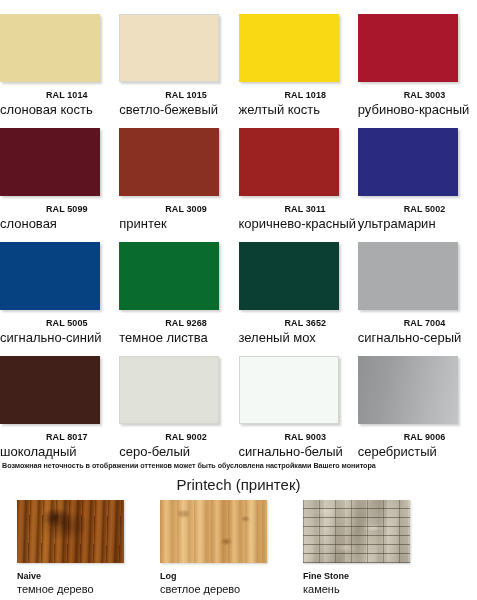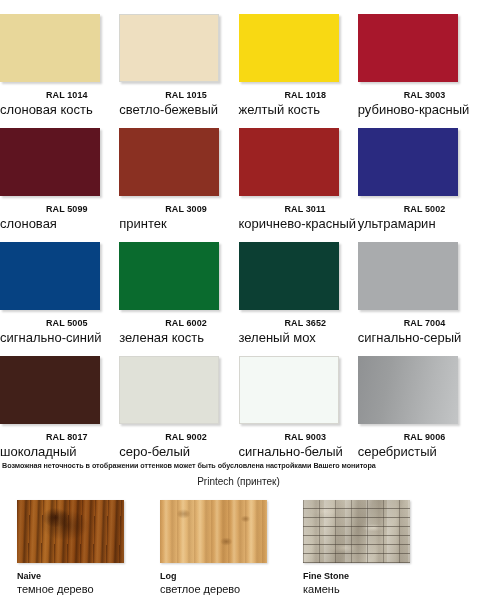--- a/index.html
+++ b/index.html
@@ -58,21 +58,21 @@
     letter-spacing: -0.05px;
     white-space: nowrap;
   }
 
   
   .printech-title {
     position: absolute;
     left: 0; top: 476px;
     width: 477px;
     text-align: center;
-    font-size: 10px;
+    font-size: 15px;
     color: #1a1a1a;
   }
   .tex-grid {
     position: absolute;
     left: 1px; top: 500px;
     width: 477px;
     display: grid;
     grid-template-columns: repeat(3, 143px);
     padding-left: 16px;
   }
@@ -188,22 +188,22 @@
       <div class="ral-name">ультрамарин</div>
     </div>
 
     <div class="ral-cell">
       <div class="swatch" style="background: rgb(6, 66, 130);"></div>
       <div class="ral-code">RAL 5005</div>
       <div class="ral-name">сигнально-синий</div>
     </div>
     <div class="ral-cell">
       <div class="swatch" style="background: rgb(10, 107, 46);"></div>
-      <div class="ral-code">RAL 6002</div>
-      <div class="ral-name">зеленая кость</div>
+      <div class="ral-code">RAL 9268</div>
+      <div class="ral-name">темное листва</div>
     </div>
     <div class="ral-cell">
       <div class="swatch" style="background: rgb(12, 63, 51);"></div>
       <div class="ral-code">RAL 3652</div>
       <div class="ral-name">зеленый мох</div>
     </div>
     <div class="ral-cell">
       <div class="swatch" style="background: rgb(169, 171, 173);"></div>
       <div class="ral-code">RAL 7004</div>
       <div class="ral-name">сигнально-серый</div>

